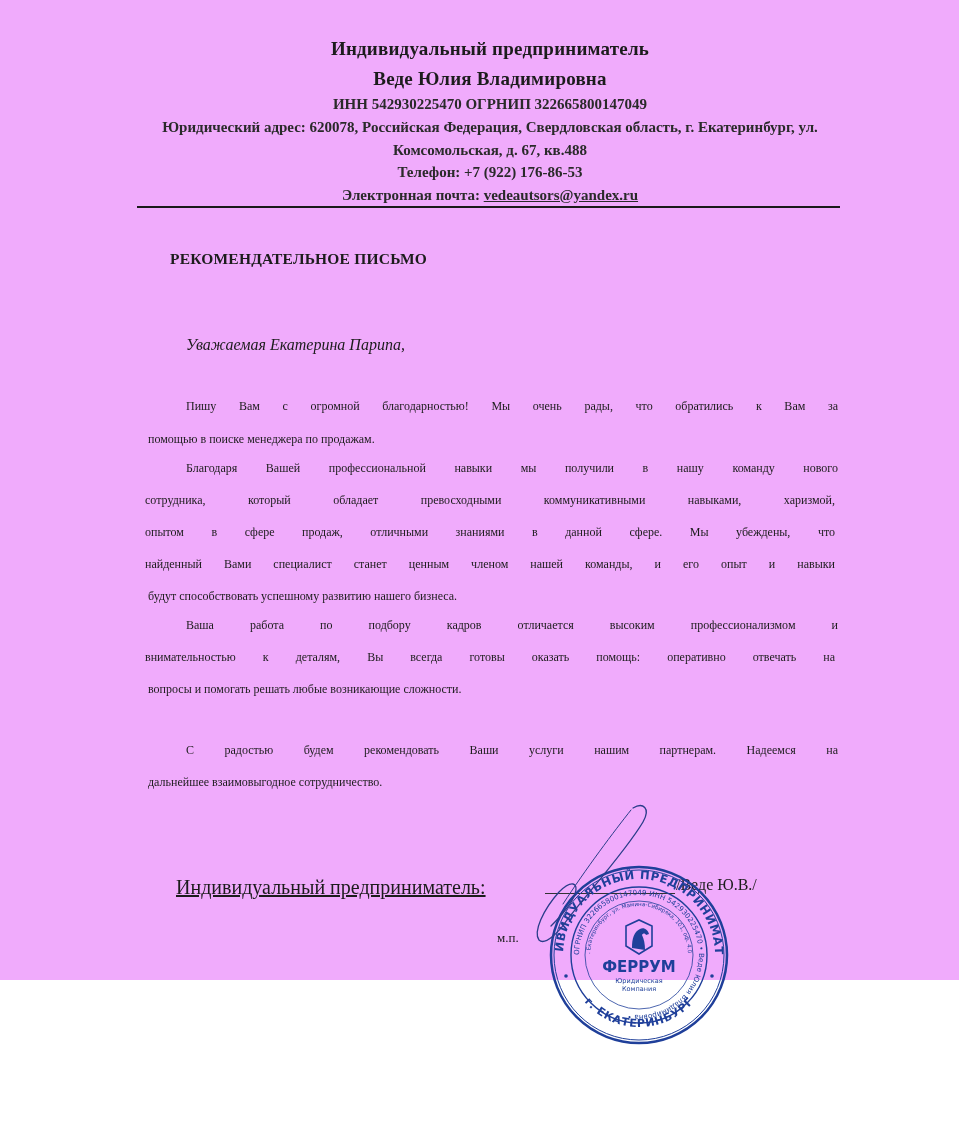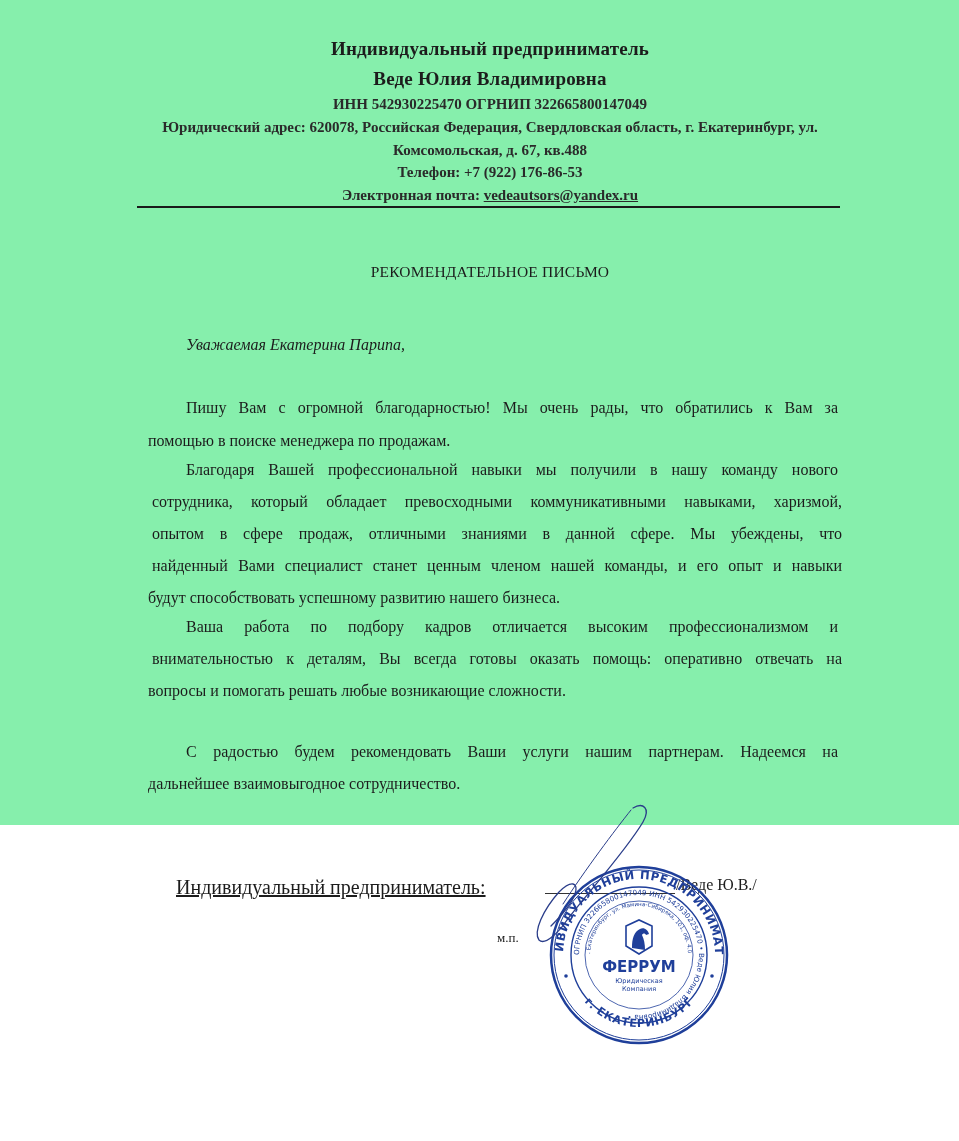--- a/index.html
+++ b/index.html
@@ -1,34 +1,34 @@
 <!DOCTYPE html>
 <html><head>
 <meta charset="utf-8">
 <style>
   html, body { margin: 0; padding: 0; background: #ffffff; }
   body {
     width: 959px; height: 1141px; position: relative; overflow: hidden;
     font-family: "Liberation Serif", "DejaVu Serif", serif;
     color: #1c1c1c;
   }
-  .page { position: absolute; left: 0; top: 0; width: 959px; height: 825px; background: #86efac; }
+  .page { position: absolute; left: 0; top: 0; width: 959px; height: 980px; background: #f0abfc; }
 
   
   .hdr-line { position: absolute; left: 140px; width: 700px; text-align: center; white-space: nowrap; font-weight: bold; }
   .hdr-title { font-weight: bold; font-size: 19px; letter-spacing: 0.2px; }
   .hdr-small { font-size: 15px; color: #2a2a2a; }
   .hdr-email { text-decoration: underline; margin-top: 16px; }
   .hdr-rule { position: absolute; left: 137px; width: 703px; top: 206px; height: 2px; background: #1a1a1a; }
 
-  .doc-title { position: absolute; left: 170px; width: 640px; top: 263px; text-align: center; font-weight: normal; font-size: 15.5px; letter-spacing: 0.2px; }
+  .doc-title { position: absolute; left: 170px; width: 640px; top: 250px; font-weight: bold; font-size: 15.5px; letter-spacing: 0.2px; }
   .salutation { position: absolute; left: 186px; top: 336px; font-style: italic; font-size: 16px; }
 
-  .ln { position: absolute; font-size: 16px; white-space: nowrap; }
-  .ln.j { left: 152px; width: 690px; text-align: justify; text-align-last: justify; }
+  .ln { position: absolute; font-size: 12px; white-space: nowrap; }
+  .ln.j { left: 145px; width: 690px; text-align: justify; text-align-last: justify; }
   .ln.ji { left: 186px; width: 652px; text-align: justify; text-align-last: justify; }
   .ln.l { left: 148px; }
 
   .sign-label { position: absolute; left: 176px; top: 876px; font-size: 20px; text-decoration: underline; }
   .sign-name { position: absolute; left: 676px; top: 876px; font-size: 16px; }
   .sign-line { position: absolute; left: 545px; top: 893px; width: 130px; height: 1px; background: #333; }
   .mp { position: absolute; left: 497px; top: 930px; font-size: 13px; }
 
   .signature { position: absolute; left: 515px; top: 800px; width: 160px; height: 150px; }
   .stamp { position: absolute; left: 548px; top: 864px; width: 182px; height: 182px; }

